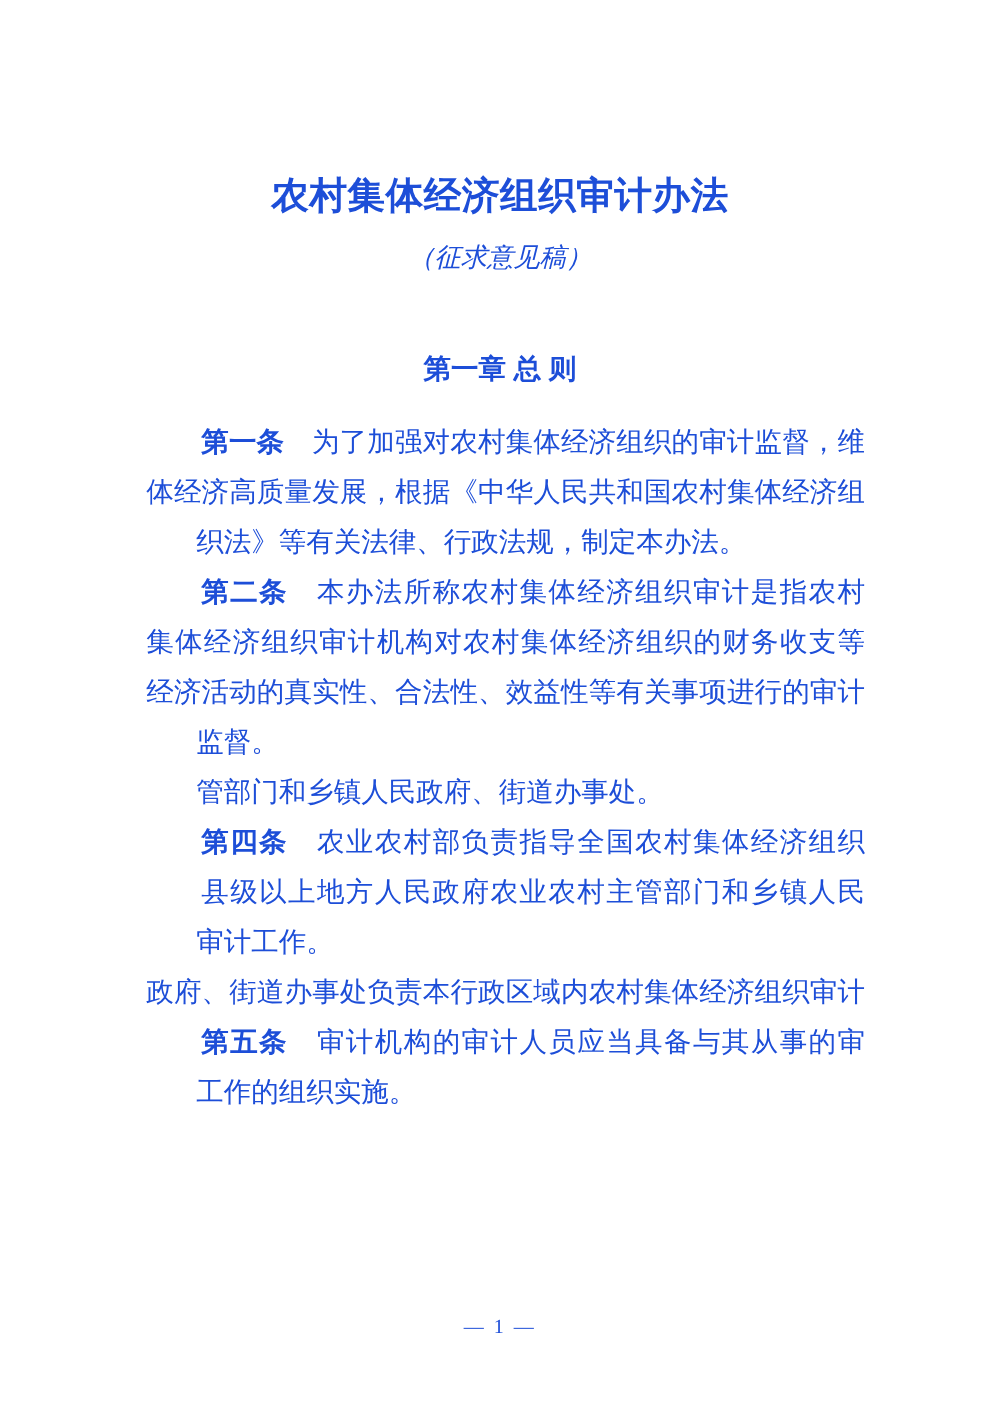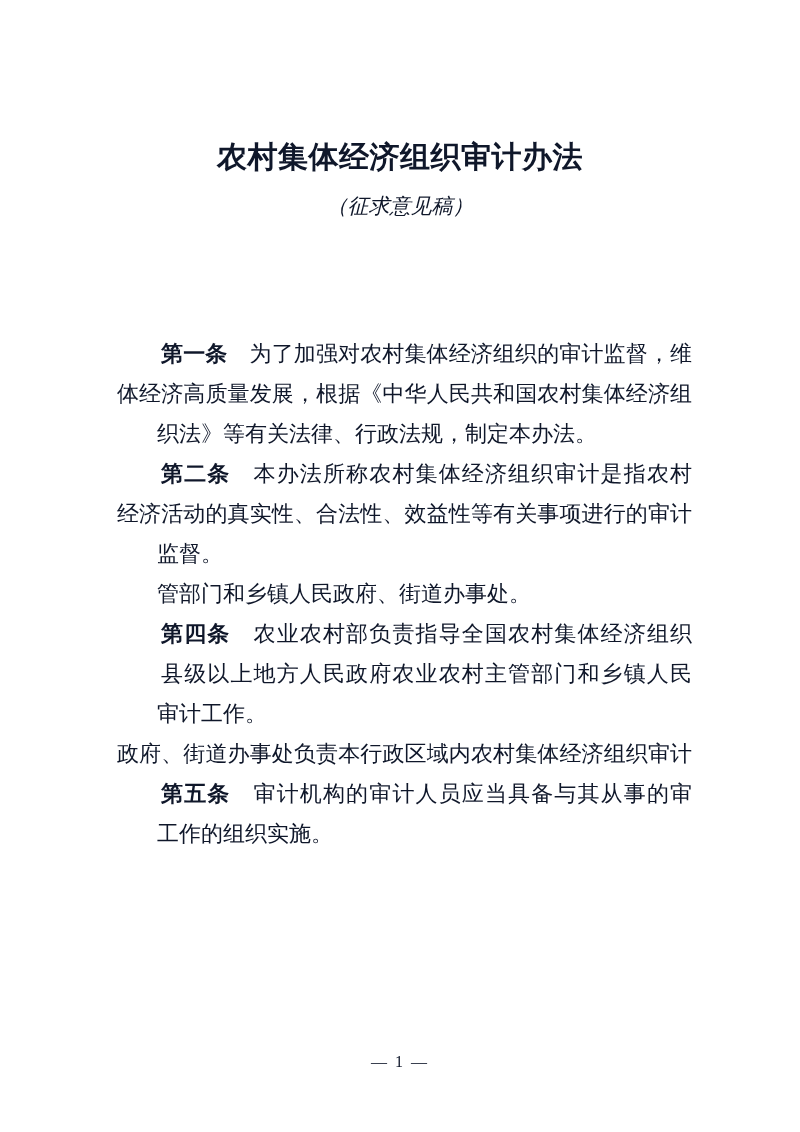--- a/index.html
+++ b/index.html
@@ -5,21 +5,21 @@
   html, body {
     margin: 0;
     padding: 0;
     background: #ffffff;
   }
   .page {
     position: relative;
     width: 800px;
     height: 1132px;
     background: #ffffff;
-    color: #0f172a;
+    color: #1d4ed8;
     font-family: "Liberation Serif", serif;
     overflow: hidden;
   }
   .doc-title {
     position: absolute;
     top: 138px;
     left: 0;
     width: 800px;
     margin: 0;
     text-align: center;
@@ -90,26 +90,28 @@
 </style>
 </head>
 <body>
 
 <div class="page">
 
   <h1 class="doc-title">农村集体经济组织审计办法</h1>
 
   <div class="doc-subtitle">（征求意见稿）</div>
 
+  <h2 class="chapter">第一章 总 则</h2>
 
   <div class="body-block">
     <div class="line first full"><span class="lead">第一条</span><span>　为了加强对农村集体经济组织的审计监督，维</span></div>
     <div class="line full"><span>体经济高质量发展，根据《中华人民共和国农村集体经济组</span></div>
     <div class="line end"><span>织法》等有关法律、行政法规，制定本办法。</span></div>
     <div class="line first full"><span class="lead">第二条</span><span>　本办法所称农村集体经济组织审计是指农村</span></div>
+    <div class="line full"><span>集体经济组织审计机构对农村集体经济组织的财务收支等</span></div>
     <div class="line full"><span>经济活动的真实性、合法性、效益性等有关事项进行的审计</span></div>
     <div class="line end"><span>监督。</span></div>
     <div class="line end"><span>管部门和乡镇人民政府、街道办事处。</span></div>
     <div class="line first full"><span class="lead">第四条</span><span>　农业农村部负责指导全国农村集体经济组织</span></div>
     <div class="line first full"><span>县级以上地方人民政府农业农村主管部门和乡镇人民</span></div>
     <div class="line end"><span>审计工作。</span></div>
     <div class="line full"><span>政府、街道办事处负责本行政区域内农村集体经济组织审计</span></div>
     <div class="line first full"><span class="lead">第五条</span><span>　审计机构的审计人员应当具备与其从事的审</span></div>
     <div class="line end"><span>工作的组织实施。</span></div>
   </div>

